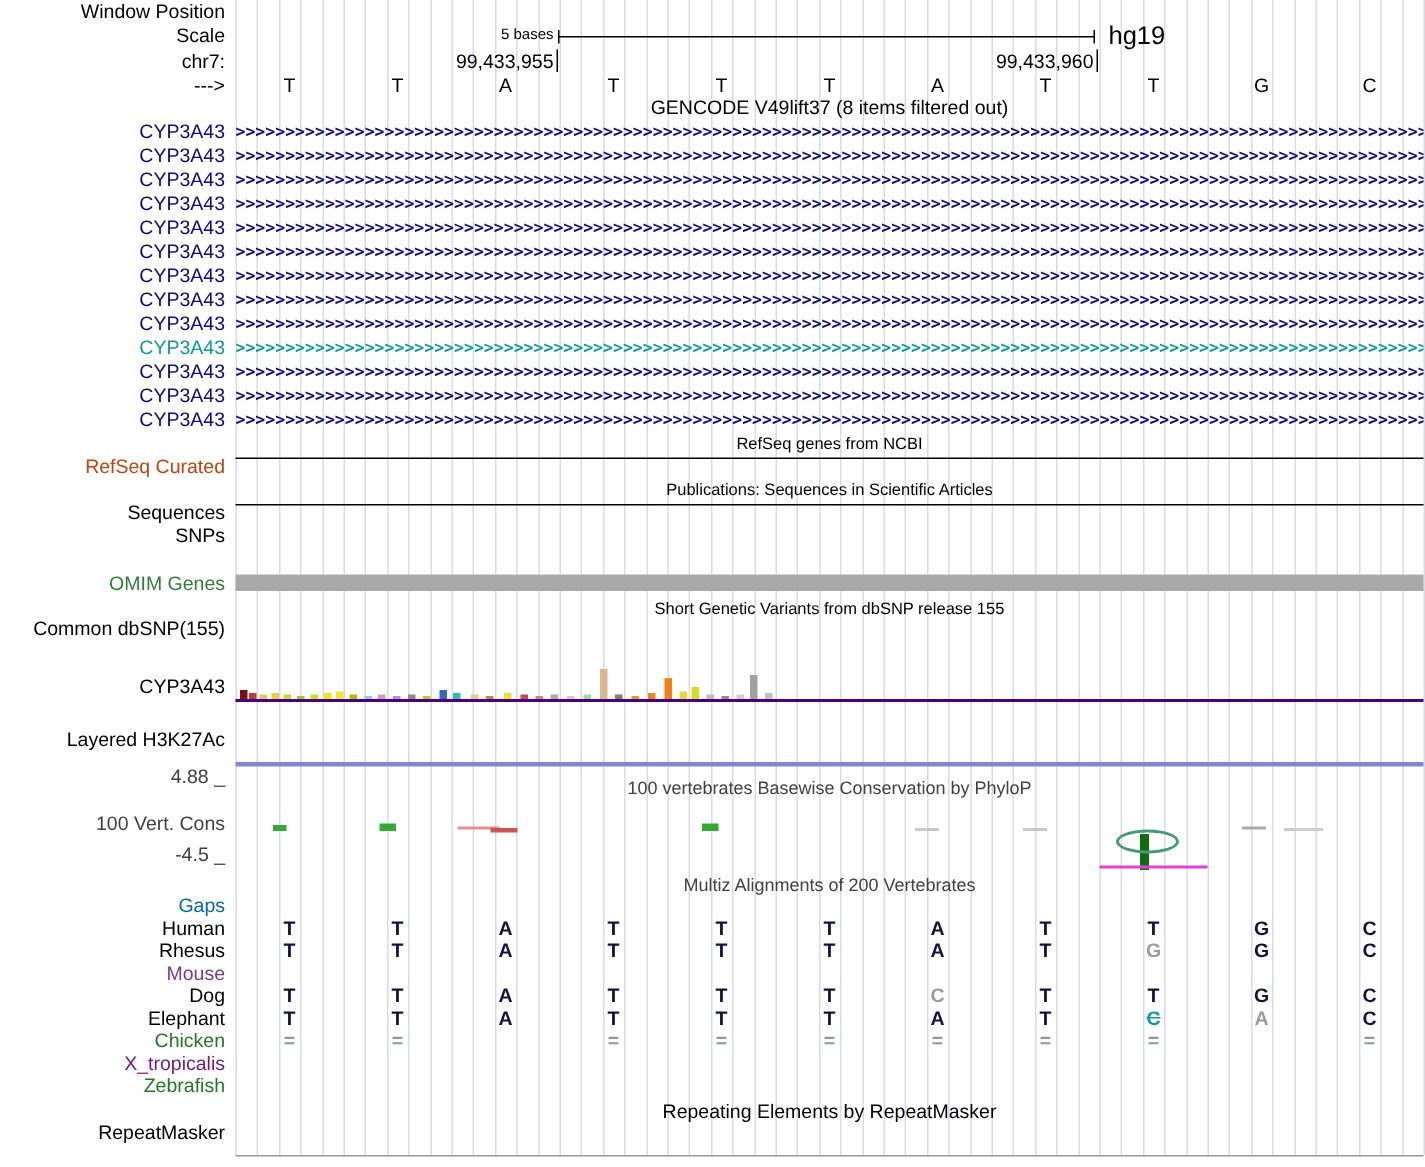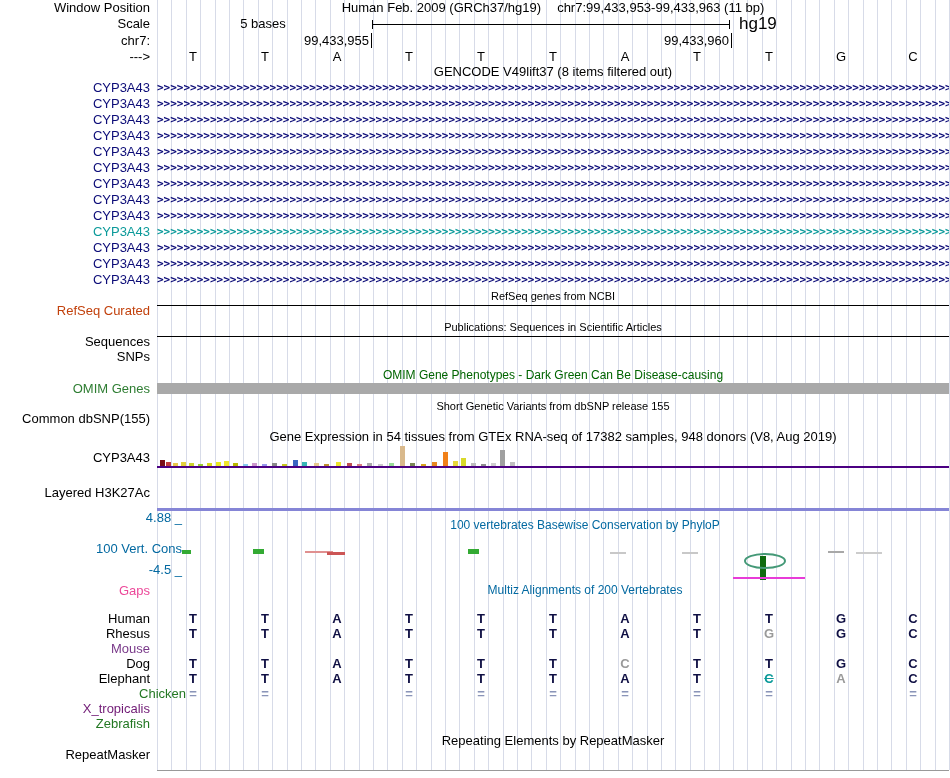--- a/index.html
+++ b/index.html
@@ -3,21 +3,21 @@
 <meta charset="utf-8">
 <style>
   html,body{margin:0;padding:0;background:#fff;font-family:"Liberation Sans",sans-serif;}
   .page{position:relative;width:950px;height:778px;overflow:hidden;background:#fff;}
   .abs{position:absolute;}
   .gridline{position:absolute;top:0;width:1px;height:770px;background:#d7dbe8;}
   .tlabel{position:absolute;left:0;width:150px;text-align:right;font-size:13px;line-height:14px;color:#000;white-space:nowrap;}
   .ctitle{position:absolute;left:157px;width:792px;text-align:center;font-size:13px;line-height:14px;color:#000;white-space:nowrap;}
   .ctitle.small{font-size:11px;line-height:13px;}
   .crow{display:flex;justify-content:center;gap:16px;}
-  .blue{color:#0369a1;margin-left:32px;}
+  .blue{color:#404040;}
   .basecell{position:absolute;width:72px;text-align:center;font-size:13px;line-height:14px;color:#000;}
   .generow{position:absolute;left:157px;width:792px;height:14px;line-height:14px;overflow:hidden;white-space:nowrap;
            font-family:"DejaVu Sans Mono",monospace;font-size:11px;font-weight:bold;letter-spacing:0;}
   .gbar{position:absolute;width:5px;}
   .cmark{position:absolute;}
   .cellipse{position:absolute;border:2px solid;border-radius:50%;box-sizing:border-box;background:transparent;}
   .alcell{position:absolute;width:72px;text-align:center;font-size:13px;line-height:14px;font-weight:bold;}
   .al-n{color:#101044;}
   .al-g{color:#9a9a9a;}
   .al-x{color:#0b9a9a;text-decoration:line-through;}
@@ -80,27 +80,23 @@
       <div class="gridline" style="left: 862.6px;"></div>
       <div class="gridline" style="left: 877px;"></div>
       <div class="gridline" style="left: 891.4px;"></div>
       <div class="gridline" style="left: 905.8px;"></div>
       <div class="gridline" style="left: 920.2px;"></div>
       <div class="gridline" style="left: 934.6px;"></div>
       <div class="gridline" style="left: 949px;"></div>
     </div>
 
   <div class="tlabel" style="top:1px">Window Position</div>
-  <div class="ctitle crow" style="top:1px">
-    <span>Human Feb. 2009 (GRCh37/hg19)</span>
-    <span>chr7:99,433,953-99,433,963 (11 bp)</span>
-  </div>
 
   <div class="tlabel" style="top:17px">Scale</div>
-  <div class="abs" style="left:157px;top:17px;width:212px;text-align:center;font-size:13px;line-height:14px">5 bases</div>
+  <div class="abs" style="left:157px;top:17px;width:212px;text-align:right;font-size:10px;line-height:14px">5 bases</div>
   <div class="abs" style="left:372px;top:24px;width:358px;height:1px;background:#000"></div>
   <div class="abs" style="left:372px;top:20px;width:1px;height:9px;background:#000"></div>
   <div class="abs" style="left:729px;top:20px;width:1px;height:9px;background:#000"></div>
   <div class="abs" style="left:739px;top:17px;font-size:17px;line-height:14px">hg19</div>
 
   <div class="tlabel" style="top:34px">chr7:</div>
   <div class="abs" style="left:251px;top:34px;width:118px;text-align:right;font-size:13px;line-height:14px">99,433,955</div>
   <div class="abs" style="left:371px;top:33px;width:1px;height:15px;background:#000"></div>
   <div class="abs" style="left:611px;top:34px;width:118px;text-align:right;font-size:13px;line-height:14px">99,433,960</div>
   <div class="abs" style="left:731px;top:33px;width:1px;height:15px;background:#000"></div>
@@ -153,28 +149,26 @@
   <div class="ctitle small" style="top:290px">RefSeq genes from NCBI</div>
   <div class="abs" style="left:157px;top:305px;width:792px;height:1px;background:#000"></div>
   <div class="tlabel" style="top:304px;color:#c2410c">RefSeq Curated</div>
 
   <div class="ctitle small" style="top:321px">Publications: Sequences in Scientific Articles</div>
   <div class="abs" style="left:157px;top:336px;width:792px;height:1px;background:#000"></div>
   <div class="tlabel" style="top:335px">Sequences</div>
 
   <div class="tlabel" style="top:350px">SNPs</div>
 
-  <div class="ctitle" style="top:368px;font-size:12px;color:#006400">OMIM Gene Phenotypes - Dark Green Can Be Disease-causing</div>
   <div class="abs" style="left:157px;top:383px;width:792px;height:11px;background:#a9a9a9"></div>
   <div class="tlabel" style="top:382px;color:#2e7d32">OMIM Genes</div>
 
   <div class="ctitle small" style="top:400px">Short Genetic Variants from dbSNP release 155</div>
   <div class="tlabel" style="top:412px">Common dbSNP(155)</div>
 
-  <div class="ctitle" style="top:430px">Gene Expression in 54 tissues from GTEx RNA-seq of 17382 samples, 948 donors (V8, Aug 2019)</div>
   <div class="tlabel" style="top:451px">CYP3A43</div>
   <div id="gtex-bars">
       <div class="gbar" style="left: 160px; top: 460px; height: 6px; background: rgb(122, 15, 22);"></div>
       <div class="gbar" style="left: 166px; top: 462px; height: 4px; background: rgb(194, 59, 59);"></div>
       <div class="gbar" style="left: 173px; top: 463px; height: 3px; background: rgb(232, 200, 74);"></div>
       <div class="gbar" style="left: 181px; top: 462px; height: 4px; background: rgb(227, 209, 62);"></div>
       <div class="gbar" style="left: 189px; top: 463px; height: 3px; background: rgb(205, 212, 46);"></div>
       <div class="gbar" style="left: 198px; top: 464px; height: 2px; background: rgb(154, 205, 50);"></div>
       <div class="gbar" style="left: 207px; top: 463px; height: 3px; background: rgb(217, 217, 25);"></div>
       <div class="gbar" style="left: 216px; top: 462px; height: 4px; background: rgb(232, 232, 32);"></div>
@@ -227,21 +221,21 @@
       <div class="cmark" style="left: 682px; top: 552px; width: 16px; height: 2px; background: rgb(200, 200, 200);"></div>
       <div class="cmark" style="left: 828px; top: 551px; width: 16px; height: 2px; background: rgb(168, 168, 168);"></div>
       <div class="cmark" style="left: 856px; top: 552px; width: 26px; height: 2px; background: rgb(204, 204, 204);"></div>
       <div class="cmark" style="left: 760px; top: 556px; width: 6px; height: 24px; background: rgb(15, 107, 15);"></div>
       <div class="cmark" style="left: 733px; top: 577px; width: 72px; height: 2px; background: rgb(232, 59, 216);"></div>
       <div class="cellipse" style="left: 744px; top: 553px; width: 42px; height: 16px; border-color: rgb(68, 153, 119);"></div>
     </div>
 
   <div class="ctitle blue" style="top:583px;font-size:12px">Multiz Alignments of 200 Vertebrates</div>
   <div id="alignment">
-      <div class="tlabel" style="top: 584px; color: #ec4899;">Gaps</div>
+      <div class="tlabel" style="top: 597px; color: #0369a1;">Gaps</div>
       <div class="tlabel" style="top: 612px; color: rgb(0, 0, 0);">Human</div>
       <div class="alcell al-n" style="left: 157px; top: 612px;">T</div>
       <div class="alcell al-n" style="left: 229px; top: 612px;">T</div>
       <div class="alcell al-n" style="left: 301px; top: 612px;">A</div>
       <div class="alcell al-n" style="left: 373px; top: 612px;">T</div>
       <div class="alcell al-n" style="left: 445px; top: 612px;">T</div>
       <div class="alcell al-n" style="left: 517px; top: 612px;">T</div>
       <div class="alcell al-n" style="left: 589px; top: 612px;">A</div>
       <div class="alcell al-n" style="left: 661px; top: 612px;">T</div>
       <div class="alcell al-n" style="left: 733px; top: 612px;">T</div>
@@ -277,21 +271,21 @@
       <div class="alcell al-n" style="left: 229px; top: 672px;">T</div>
       <div class="alcell al-n" style="left: 301px; top: 672px;">A</div>
       <div class="alcell al-n" style="left: 373px; top: 672px;">T</div>
       <div class="alcell al-n" style="left: 445px; top: 672px;">T</div>
       <div class="alcell al-n" style="left: 517px; top: 672px;">T</div>
       <div class="alcell al-n" style="left: 589px; top: 672px;">A</div>
       <div class="alcell al-n" style="left: 661px; top: 672px;">T</div>
       <div class="alcell al-x" style="left: 733px; top: 672px;">C</div>
       <div class="alcell al-g" style="left: 805px; top: 672px;">A</div>
       <div class="alcell al-n" style="left: 877px; top: 672px;">C</div>
-      <div class="tlabel" style="top: 687px; color: rgb(34, 119, 34); padding-left: 36px;">Chicken</div>
+      <div class="tlabel" style="top: 687px; color: rgb(34, 119, 34);">Chicken</div>
       <div class="alcell al-q" style="left: 157px; top: 687px;">=</div>
       <div class="alcell al-q" style="left: 229px; top: 687px;">=</div>
       <div class="alcell al-q" style="left: 373px; top: 687px;">=</div>
       <div class="alcell al-q" style="left: 445px; top: 687px;">=</div>
       <div class="alcell al-q" style="left: 517px; top: 687px;">=</div>
       <div class="alcell al-q" style="left: 589px; top: 687px;">=</div>
       <div class="alcell al-q" style="left: 661px; top: 687px;">=</div>
       <div class="alcell al-q" style="left: 733px; top: 687px;">=</div>
       <div class="alcell al-q" style="left: 877px; top: 687px;">=</div>
       <div class="tlabel" style="top: 702px; color: #701a75;">X_tropicalis</div>

